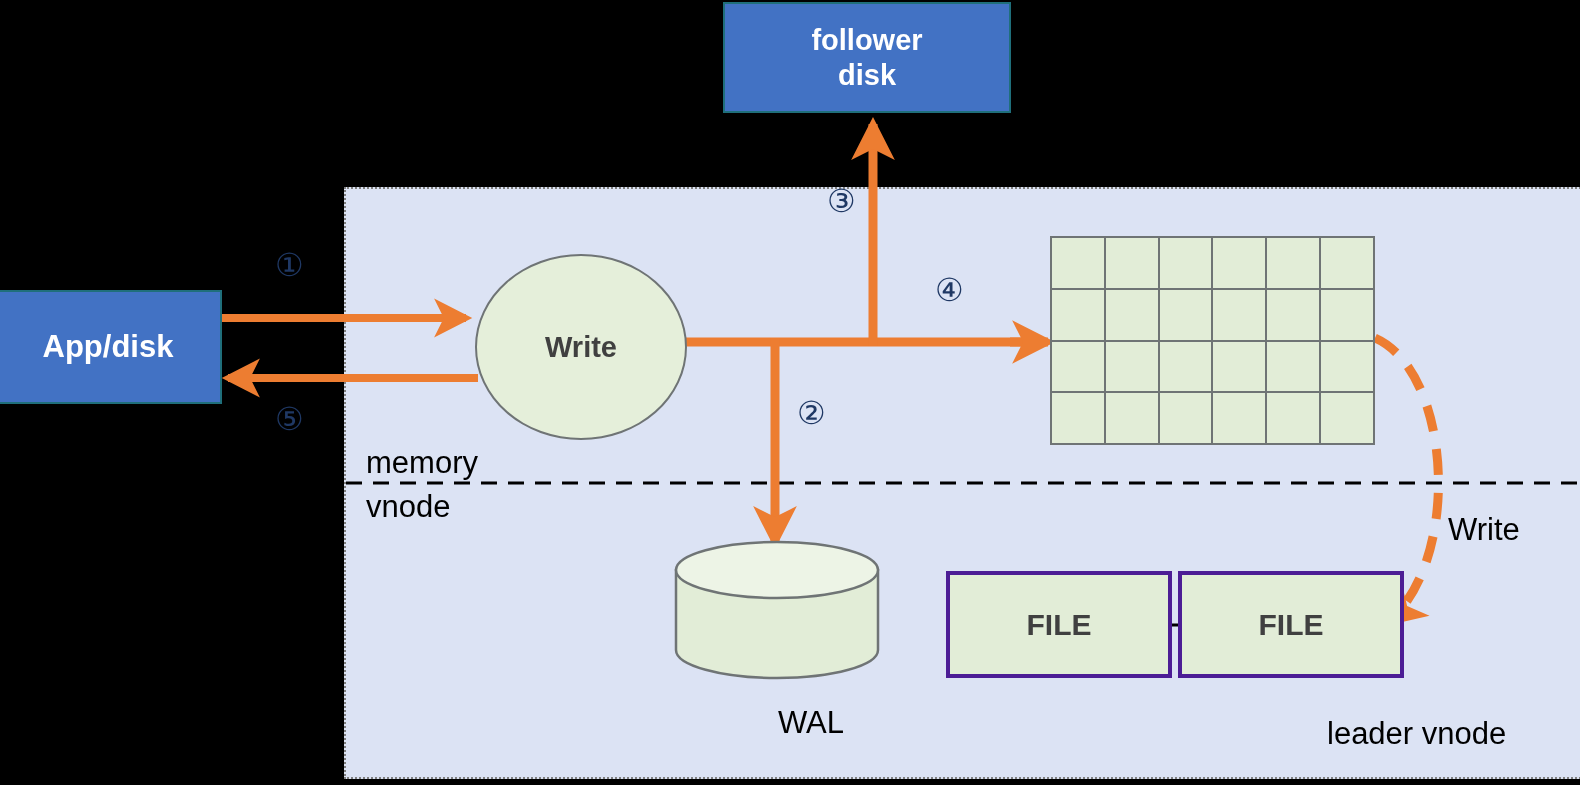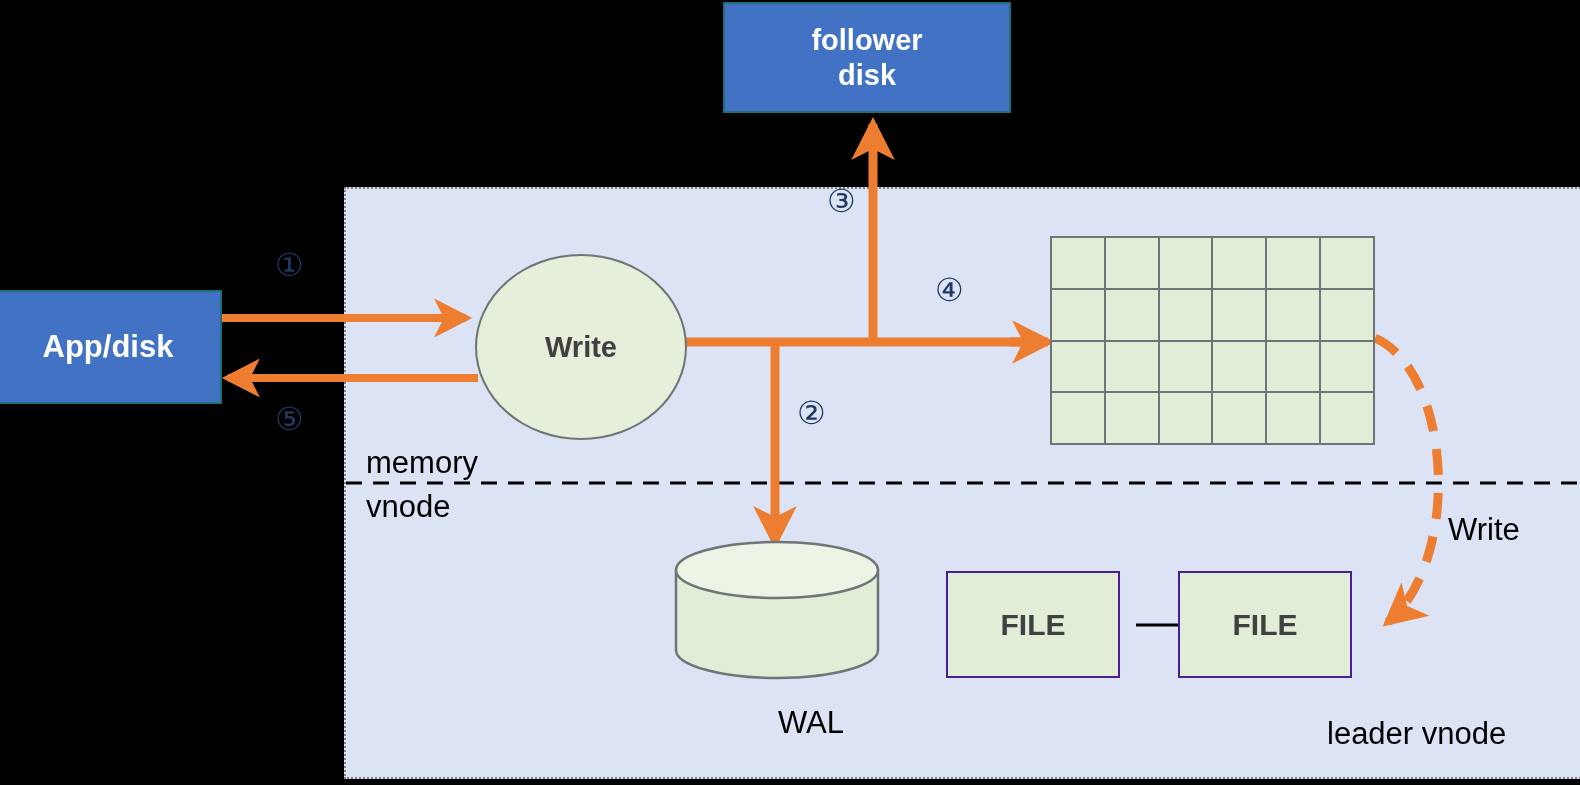--- a/index.html
+++ b/index.html
@@ -102,24 +102,24 @@
     border: 2px solid #6F7475;
     box-sizing: border-box;
   }
   #memory-grid .cell {
     background: #E2EDD7;
   }
   
   .file-box {
     position: absolute;
     top: 571px;
-    width: 174px;
+    width: 226px;
     height: 107px;
     background: #E2EDD7;
-    border: 2px solid #4c1d95;
+    border: 4px solid #4c1d95;
     box-sizing: border-box;
     display: flex;
     align-items: center;
     justify-content: center;
     color: #404040;
     font-weight: bold;
     font-size: 30px;
   }
   #file-box-1 { left: 946px; }
   #file-box-2 { left: 1178px; }

